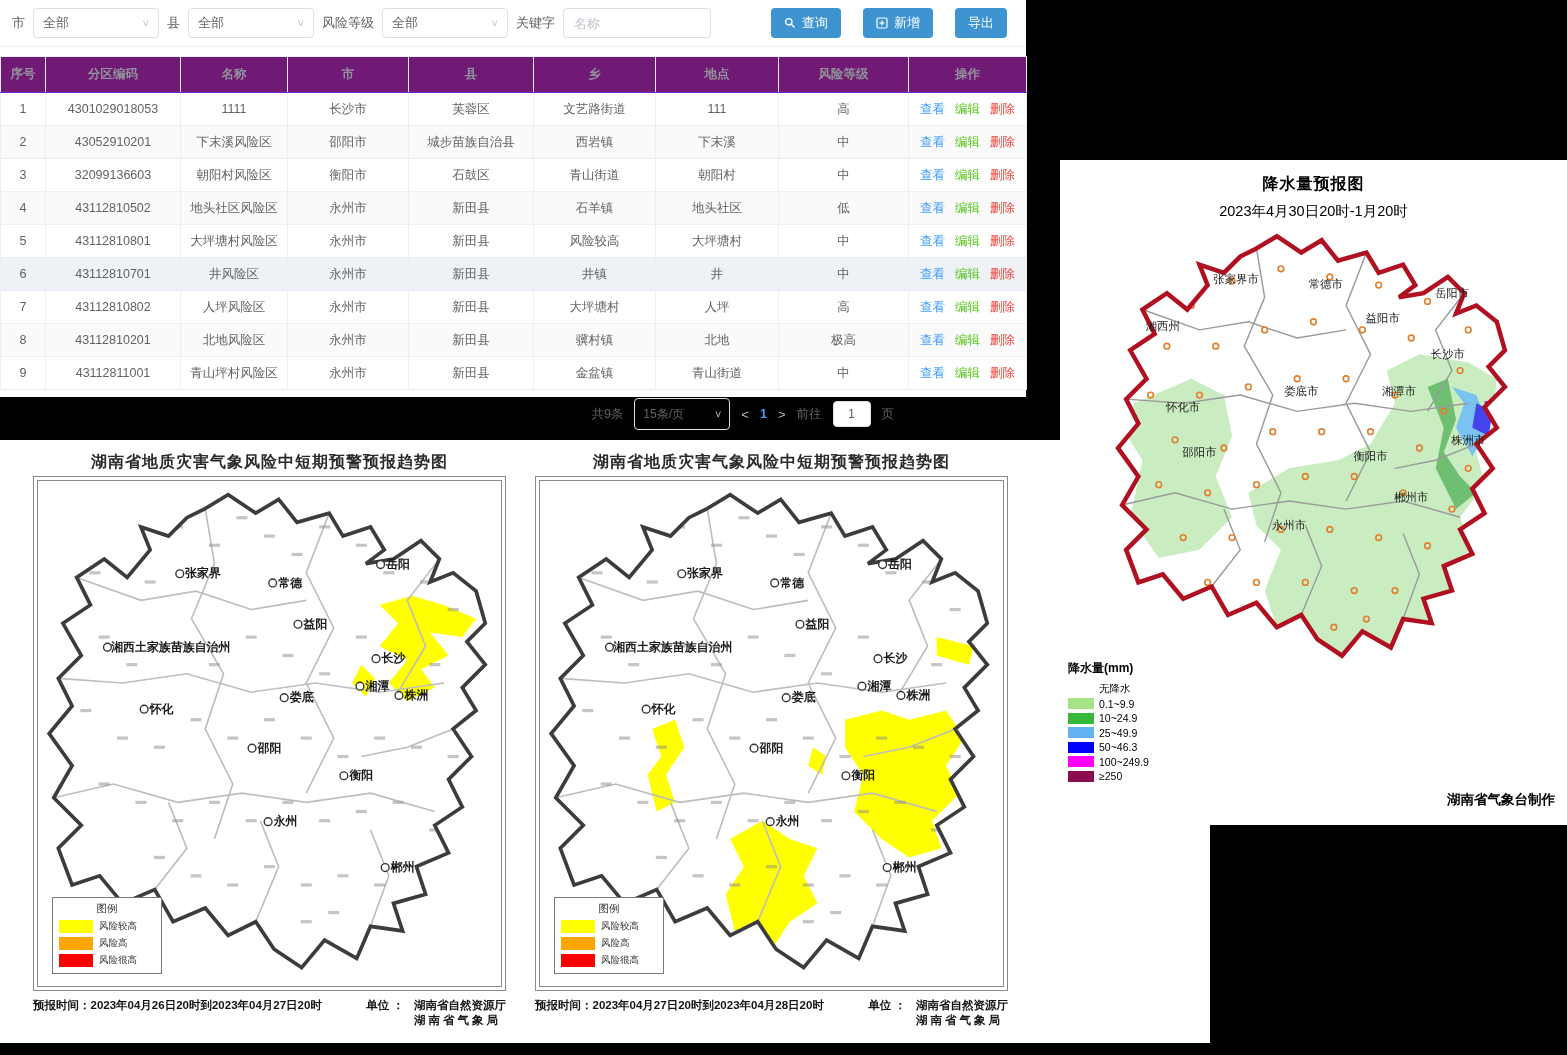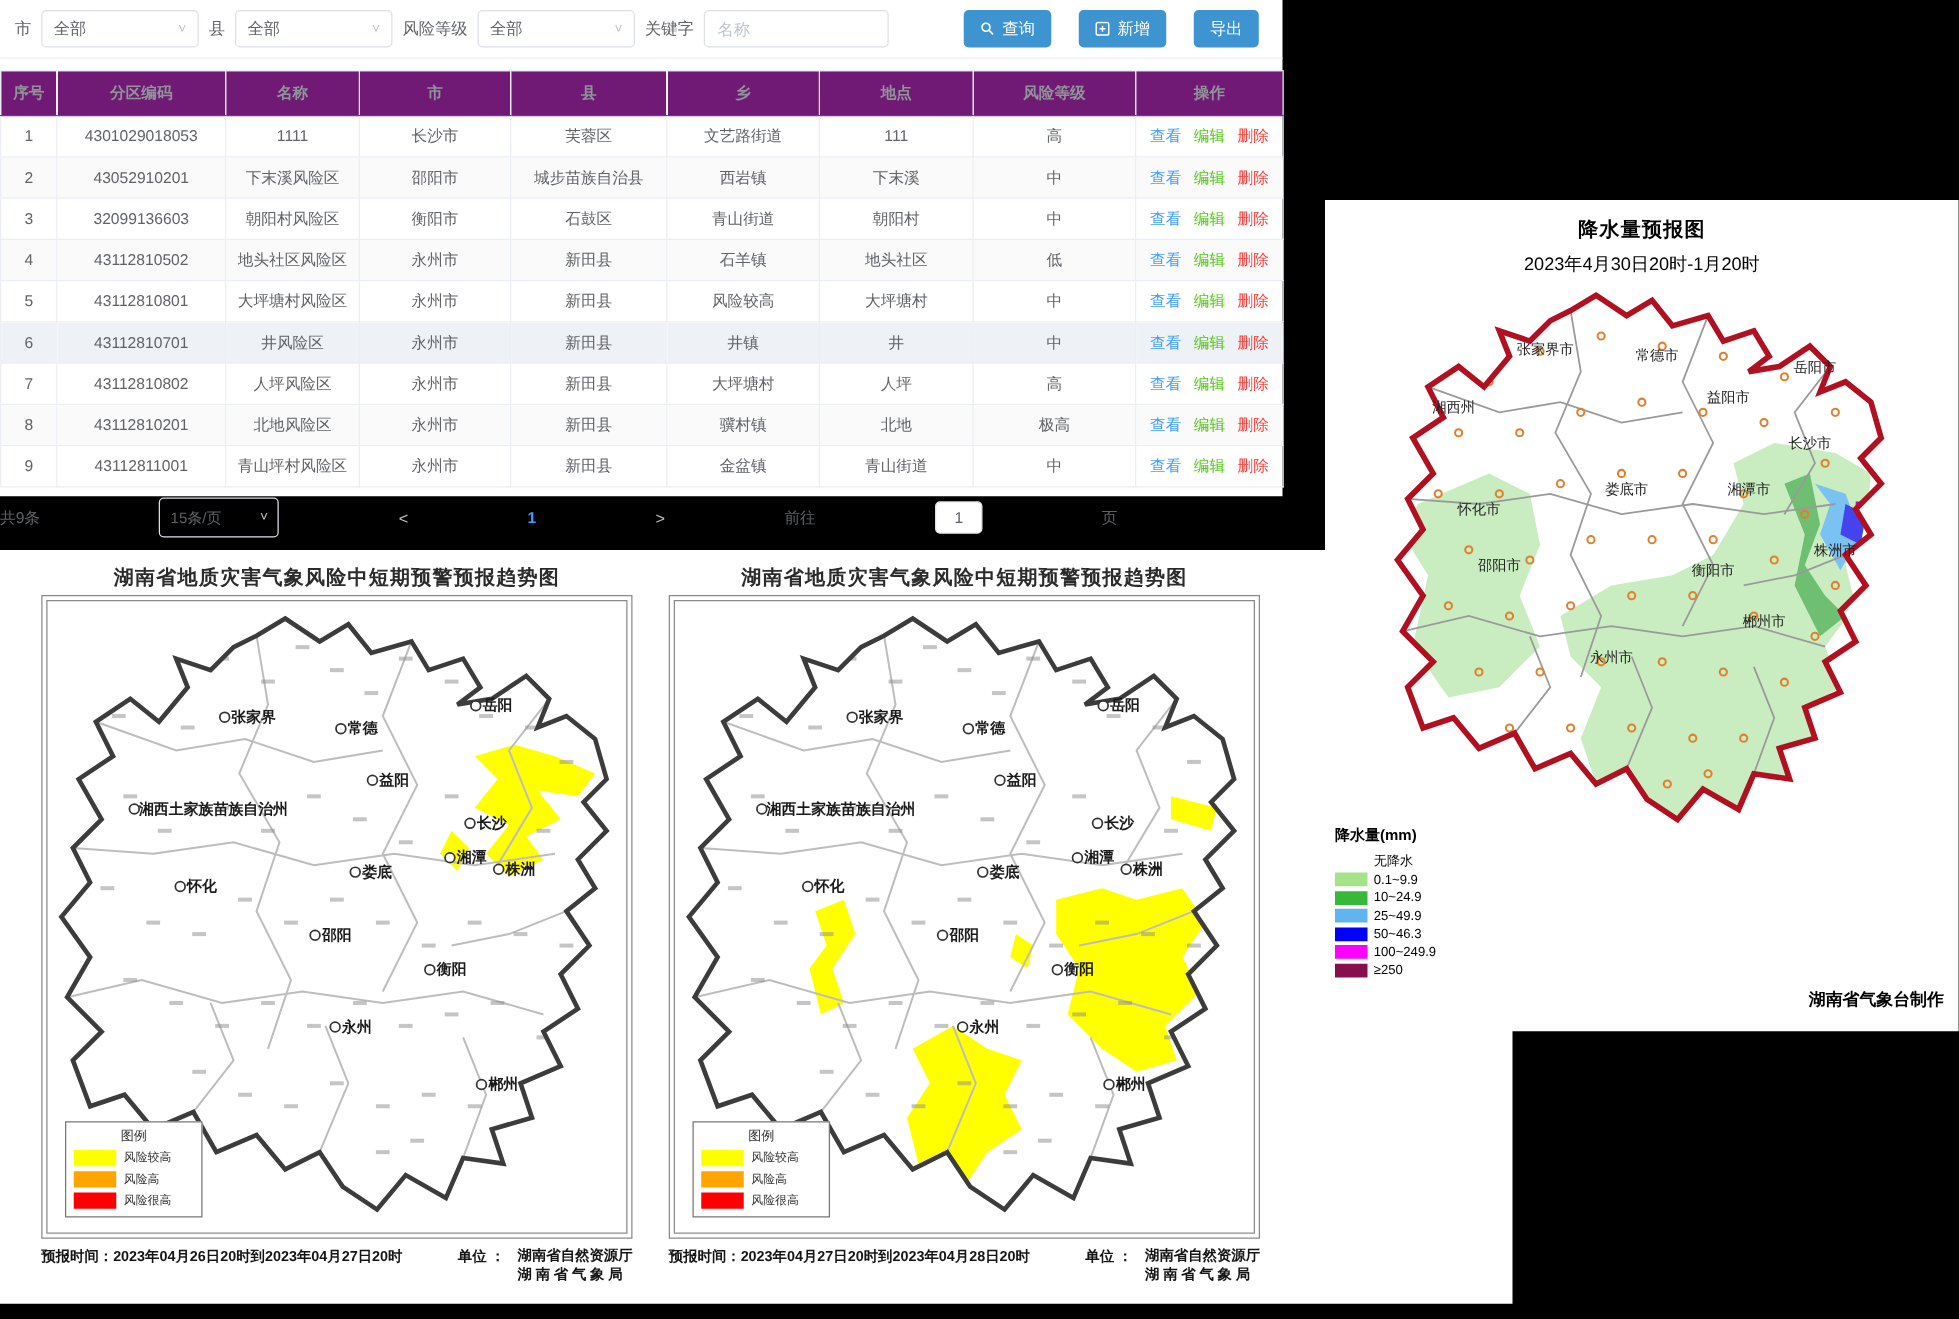--- a/index.html
+++ b/index.html
@@ -32,21 +32,21 @@
   td{color:#606266;height:30px;text-align:center;border-right:1px solid #ebeef5;border-bottom:1px solid #ebeef5;
      overflow:hidden;white-space:nowrap}
   tr.striped td{background:#fafafa}
   tr.hovered td{background:#eef1f6}
   a.act{text-decoration:none;margin:0 5px;cursor:pointer}
   a.act-view{color:#409eff}
   a.act-edit{color:#55c41a}
   a.act-del{color:#f5413d}
 
   
-  .pagination{display:flex;align-items:center;justify-content:space-between;gap:11px;padding-right:132px;
+  .pagination{display:flex;align-items:center;justify-content:flex-end;gap:11px;padding-right:132px;
               margin-top:8px;font-size:12.5px;color:#606266}
   .psize{width:96px;height:28px;border:1px solid #dcdfe6;border-radius:4px;display:flex;align-items:center;
          justify-content:space-between;padding:15px 8px;font-size:12px;color:#606266;box-sizing:border-box;cursor:pointer}
   .parrow{color:#b8bcc2;font-size:13px;cursor:pointer}
   .pnum{color:#409eff;font-weight:bold;cursor:pointer}
   .goto-input{width:38px;height:26px;border:1px solid #dcdfe6;border-radius:4px;text-align:center;font-size:12.5px;
               color:#606266;box-sizing:border-box;outline:none}
 
   
   .figure{position:absolute;top:12px;width:473px}

